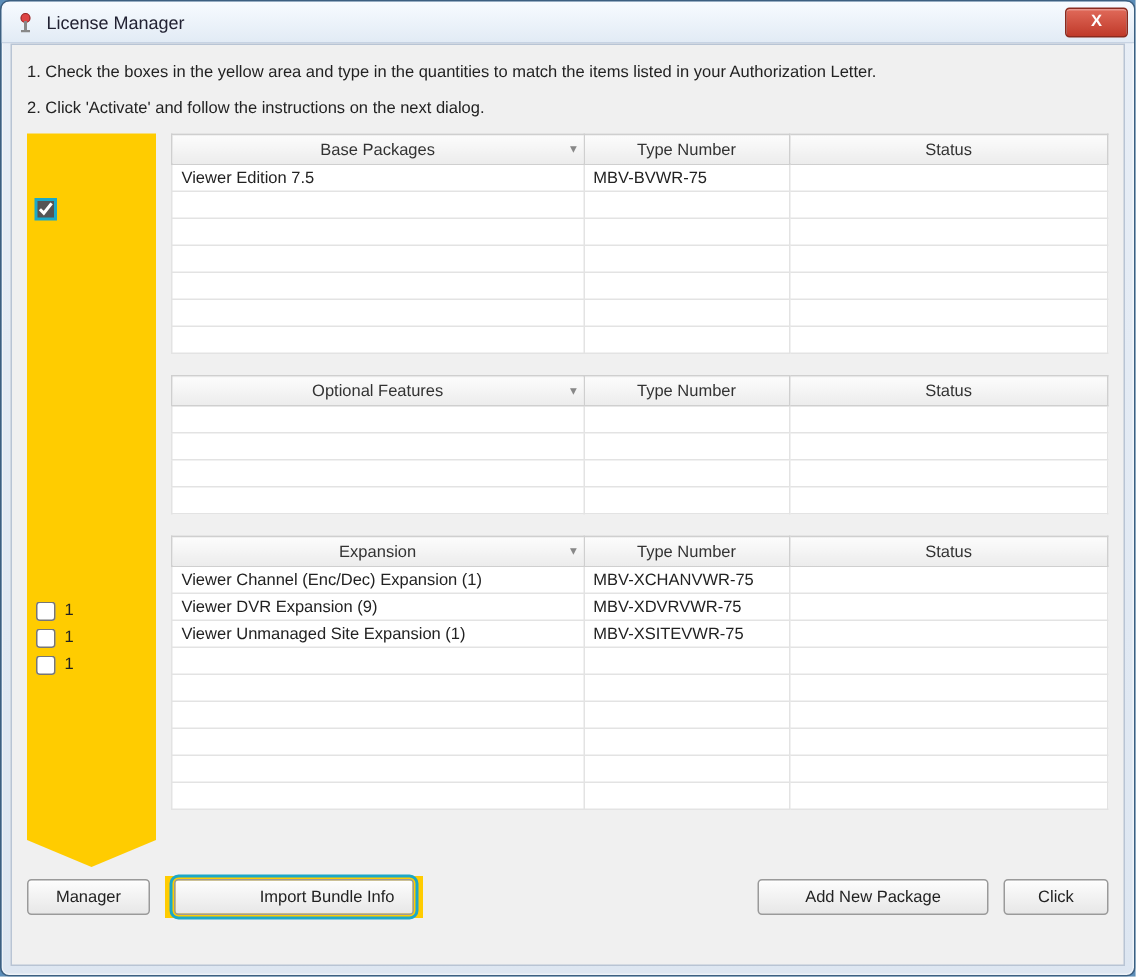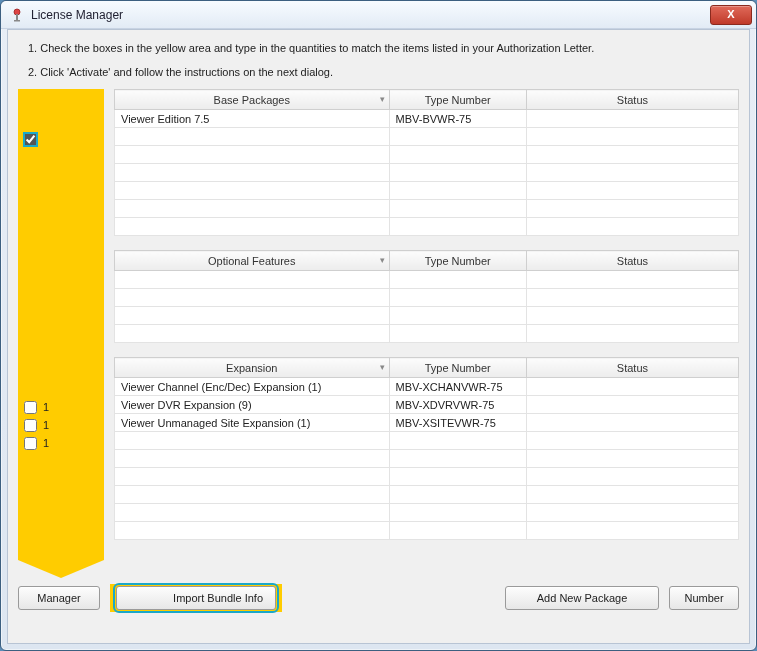--- a/index.html
+++ b/index.html
@@ -51,21 +51,21 @@
   }
   .close-btn span { font-size: 11px; line-height: 1; }
   .client {
     position: absolute;
     top: 28px; left: 6px; right: 6px; bottom: 6px;
     background: #f0f0f0;
     border: 1px solid #b8c4d4;
     padding: 10px 10px 10px 10px;
   }
   .instructions { color: #222; line-height: 1.6; margin-bottom: 8px; }
-  .instructions div { margin-bottom: 6px; margin-left: 10px; }
+  .instructions div { margin-bottom: 6px; }
 
   .content-row {
     display: flex;
     align-items: stretch;
   }
   .yellow-col {
     width: 86px;
     background: #ffcc00;
     position: relative;
     padding-top: 20px;
@@ -419,17 +419,17 @@
 
       </div>
     </div>
 
     <div class="button-bar">
       <button class="win btn-activate">Manager</button>
       <span class="import-hl-wrap">
         <button class="win btn-import">Import Bundle Info</button>
       </span>
       <button class="win btn-addpkg">Add New Package</button>
-      <button class="win btn-close2">Number</button>
+      <button class="win btn-close2">Click</button>
     </div>
 
   </div>
 </div>
 
 </body></html>

